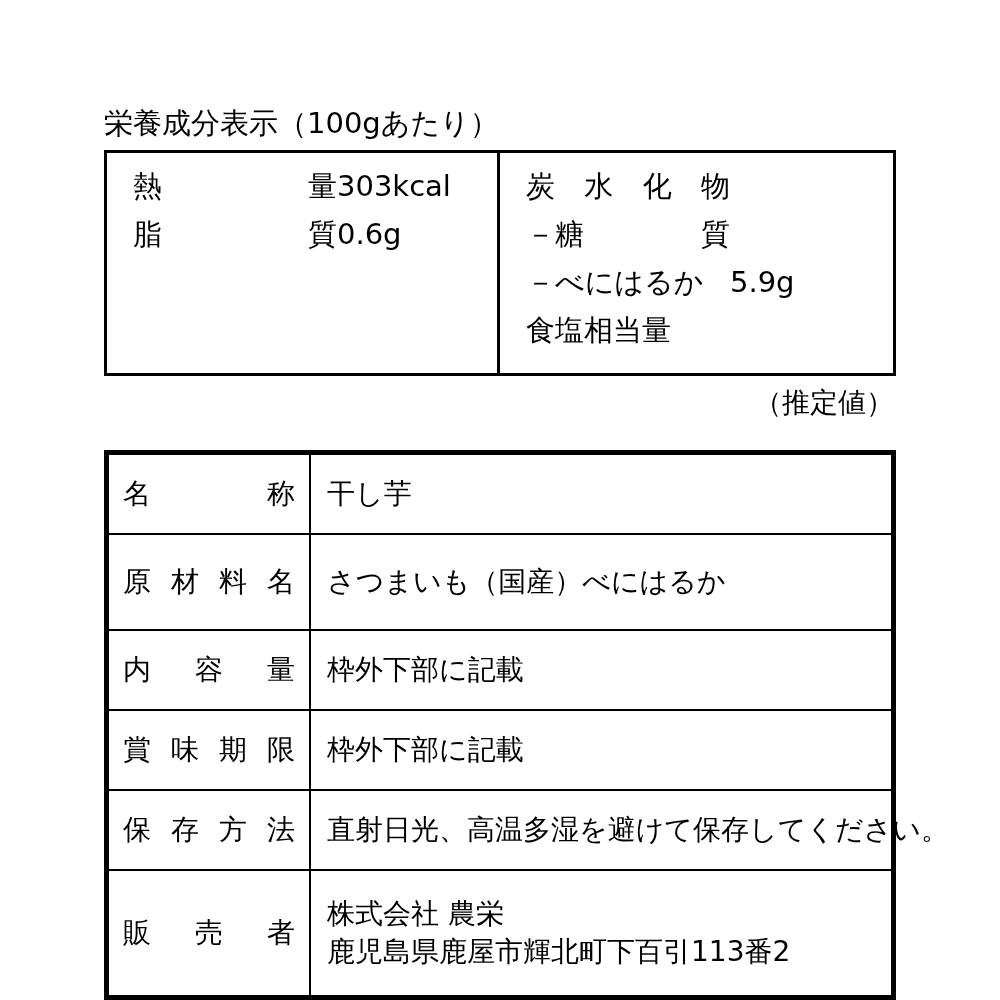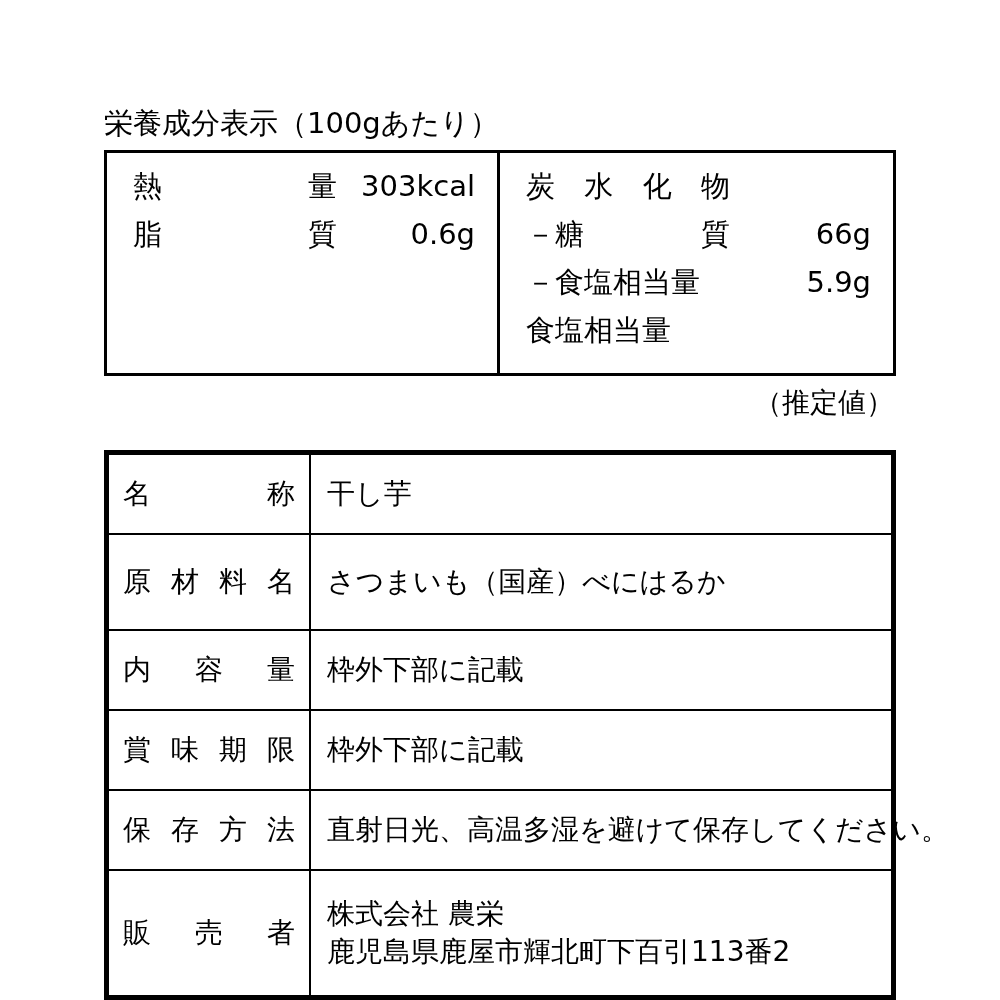--- a/index.html
+++ b/index.html
@@ -70,21 +70,20 @@
     justify-content: space-between;
     white-space: nowrap;
   }
   .nlabel.plain {
     display: block;
     letter-spacing: 0;
   }
   .nlabel span.ch { display: inline-block; }
   .nvalue {
     flex: 1 1 auto;
-    text-align: right;
     padding-right: 22px;
     white-space: nowrap;
   }
   .estimate {
     text-align: right;
     font-size: 28px;
     margin-top: 8px;
     padding-right: 2px;
     white-space: nowrap;
     font-family: Liberation Mono, monospace;
@@ -172,25 +171,24 @@
             <span class="ch">化</span>
             <span class="ch">物</span>
           </div>
         </div>
 
         <div class="nrow">
           <div class="nlabel">
             <span class="ch">－糖</span>
             <span class="ch">質</span>
           </div>
-          <div class="nvalue">66g</div>
-        </div>
-
-        <div class="nrow">
-          <div class="nlabel plain">－食塩相当量</div>
+        </div>
+
+        <div class="nrow">
+          <div class="nlabel plain">－べにはるか</div>
           <div class="nvalue">5.9g</div>
         </div>
 
         <div class="nrow">
           <div class="nlabel plain">食塩相当量</div>
         </div>
       </div>
     </div>
 
     <div class="estimate">（推定値）</div>

